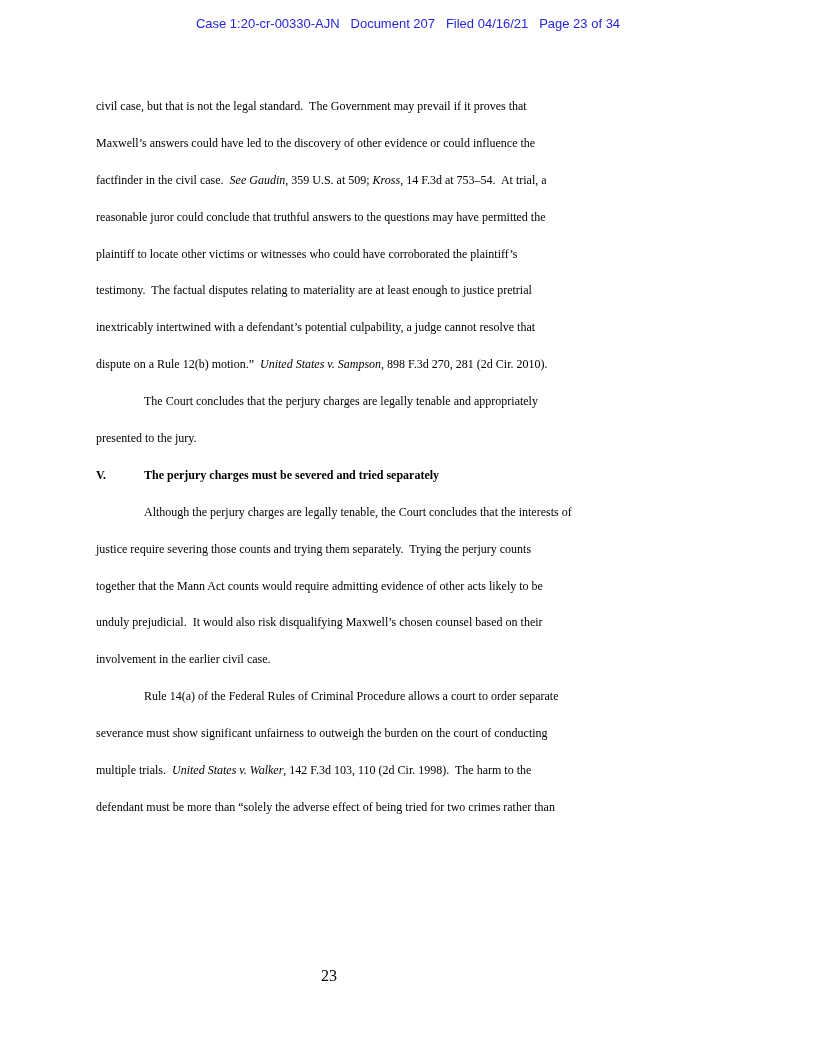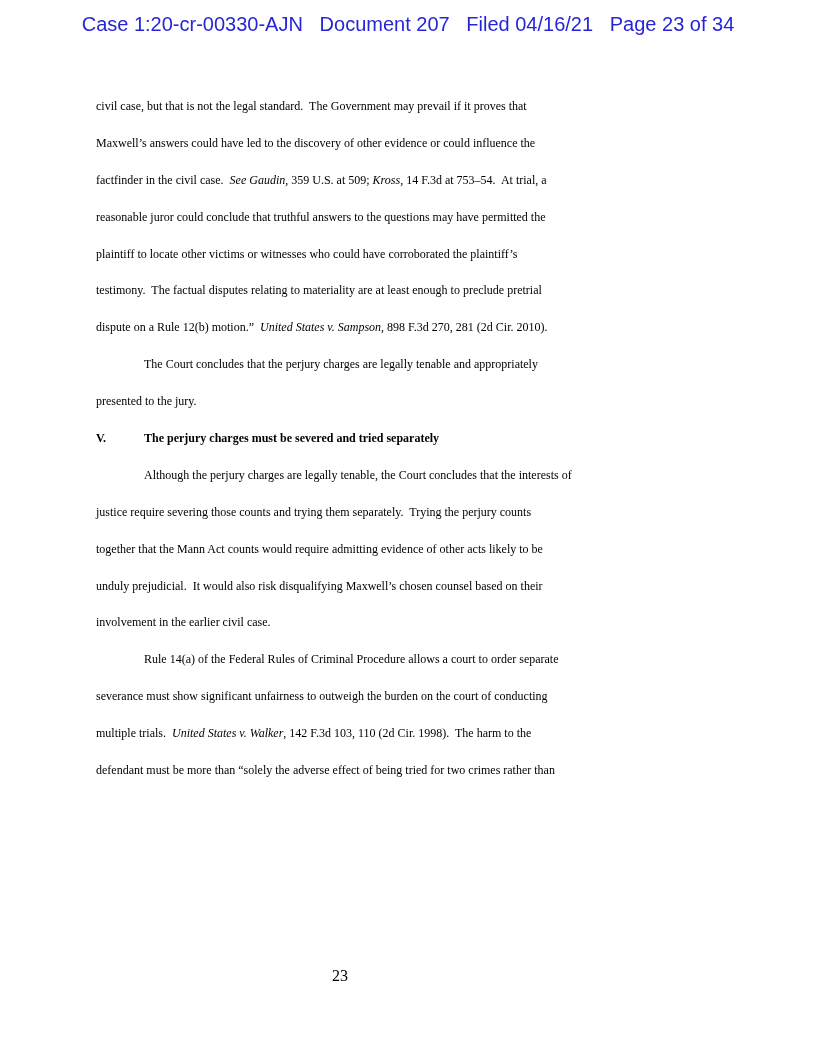--- a/index.html
+++ b/index.html
@@ -16,21 +16,21 @@
     font-family: "Liberation Serif", serif;
     color: #000000;
   }
   .stamp {
     position: absolute;
     top: 13px;
     left: 0;
     width: 816px;
     text-align: center;
     font-family: "Liberation Sans", sans-serif;
-    font-size: 20px;
+    font-size: 13px;
     line-height: 22px;
     white-space: pre;
   }
   .content {
     position: absolute;
     top: 88px;
     left: 96px;
     width: 624px;
   }
   .line {
@@ -42,40 +42,41 @@
   .heading-line { font-weight: bold; }
   .indent, .h-num {
     display: inline-block;
     width: 48px;
   }
   .italic { font-style: italic; }
   .bold { font-weight: bold; }
   .page-number {
     position: absolute;
     top: 967px;
-    left: 16px;
+    left: 5px;
     width: 648px;
     text-align: center;
     font-size: 16px;
     line-height: 18px;
   }
 </style>
 </head>
 <body>
 
 <div class="page" style="background: rgb(255, 255, 255); color: rgb(0, 0, 0);">
   <div class="stamp" style="color: rgb(38, 38, 216);">Case 1:20-cr-00330-AJN   Document 207   Filed 04/16/21   Page 23 of 34</div>
 
   <div class="content">
       <div class="line"><span class="">civil case, but that is not the legal standard.  The Government may prevail if it proves that</span></div>
       <div class="line"><span class="">Maxwell’s answers could have led to the discovery of other evidence or could influence the</span></div>
       <div class="line"><span class="">factfinder in the civil case.  </span><span class="italic ">See Gaudin</span><span class="">, 359 U.S. at 509; </span><span class="italic ">Kross</span><span class="">, 14 F.3d at 753–54.  At trial, a</span></div>
       <div class="line"><span class="">reasonable juror could conclude that truthful answers to the questions may have permitted the</span></div>
       <div class="line"><span class="">plaintiff to locate other victims or witnesses who could have corroborated the plaintiff’s</span></div>
-      <div class="line"><span class="">testimony.  The factual disputes relating to materiality are at least enough to preclude pretrial</span></div>
+      <div class="line"><span class="">testimony.  The factual disputes relating to materiality are at least enough to justice pretrial</span></div>
+      <div class="line"><span class="">inextricably intertwined with a defendant’s potential culpability, a judge cannot resolve that</span></div>
       <div class="line"><span class="">dispute on a Rule 12(b) motion.”  </span><span class="italic ">United States v. Sampson</span><span class="">, 898 F.3d 270, 281 (2d Cir. 2010).</span></div>
       <div class="line"><span class="indent"></span><span class="">The Court concludes that the perjury charges are legally tenable and appropriately</span></div>
       <div class="line"><span class="">presented to the jury.</span></div>
       <div class="line heading-line"><span class="h-num bold">V.</span><span class="bold">The perjury charges must be severed and tried separately</span></div>
       <div class="line"><span class="indent"></span><span class="">Although the perjury charges are legally tenable, the Court concludes that the interests of</span></div>
       <div class="line"><span class="">justice require severing those counts and trying them separately.  Trying the perjury counts</span></div>
       <div class="line"><span class="">together that the Mann Act counts would require admitting evidence of other acts likely to be</span></div>
       <div class="line"><span class="">unduly prejudicial.  It would also risk disqualifying Maxwell’s chosen counsel based on their</span></div>
       <div class="line"><span class="">involvement in the earlier civil case.</span></div>
       <div class="line"><span class="indent"></span><span class="">Rule 14(a) of the Federal Rules of Criminal Procedure allows a court to order separate</span></div>

